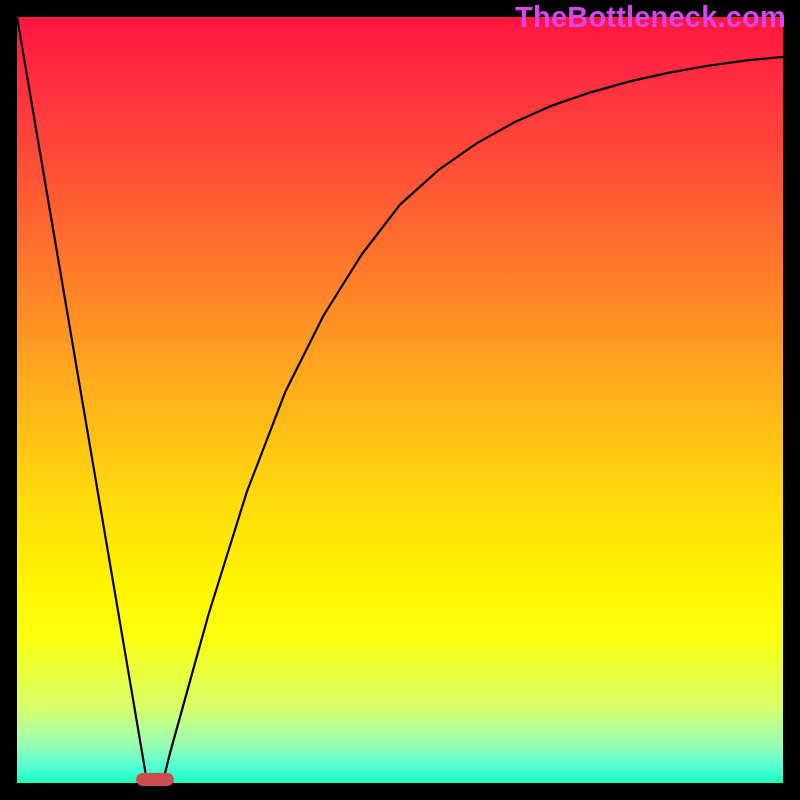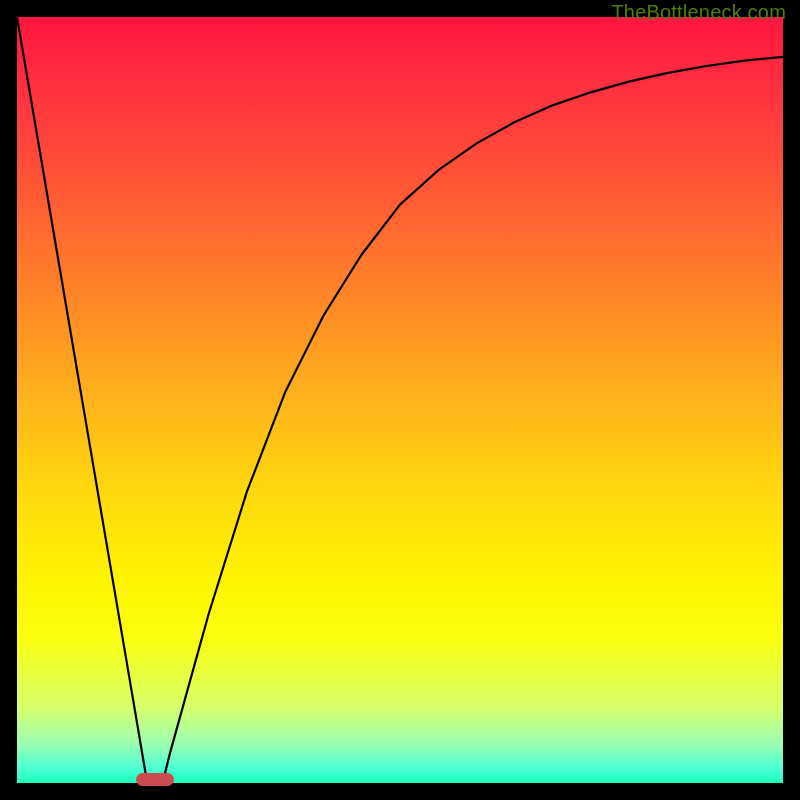--- a/index.html
+++ b/index.html
@@ -38,23 +38,23 @@
       #d8ff6a 90%,
       #98ffb3 95%,
       #4fffd6 98%,
       #18ffba 100%
     );
   }
   .watermark {
     position: absolute;
     top: 1px;
     right: 14px;
-    color: #4d7c0f;
-    font-size: 20px;
-    font-weight: 400;
+    color: #d946ef;
+    font-size: 29px;
+    font-weight: 700;
     letter-spacing: 0.2px;
     user-select: none;
   }
   svg.curves {
     position: absolute;
     top: 0;
     left: 0;
   }
   .marker {
     position: absolute;

